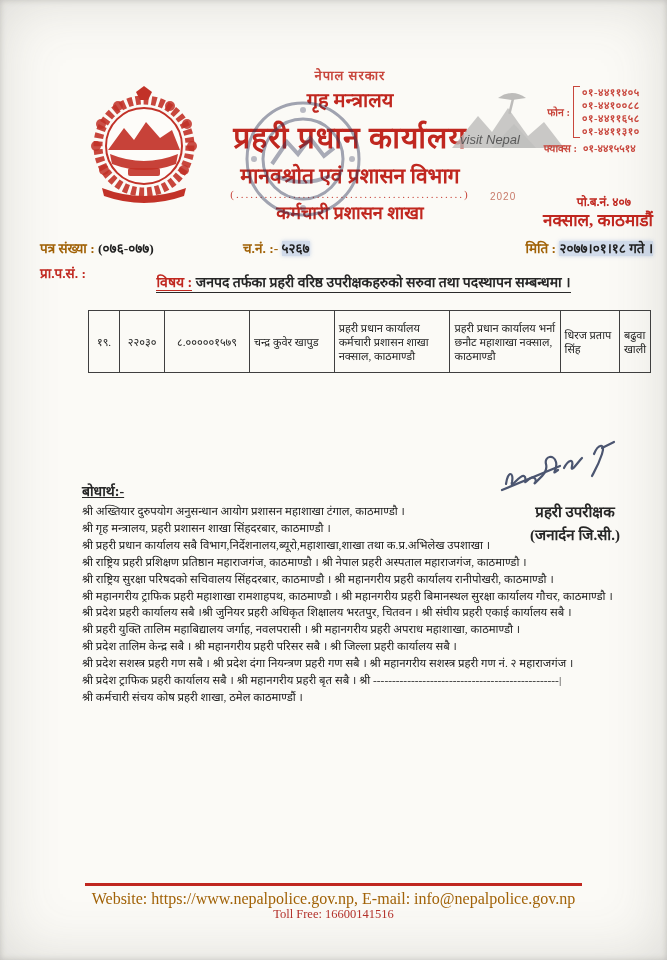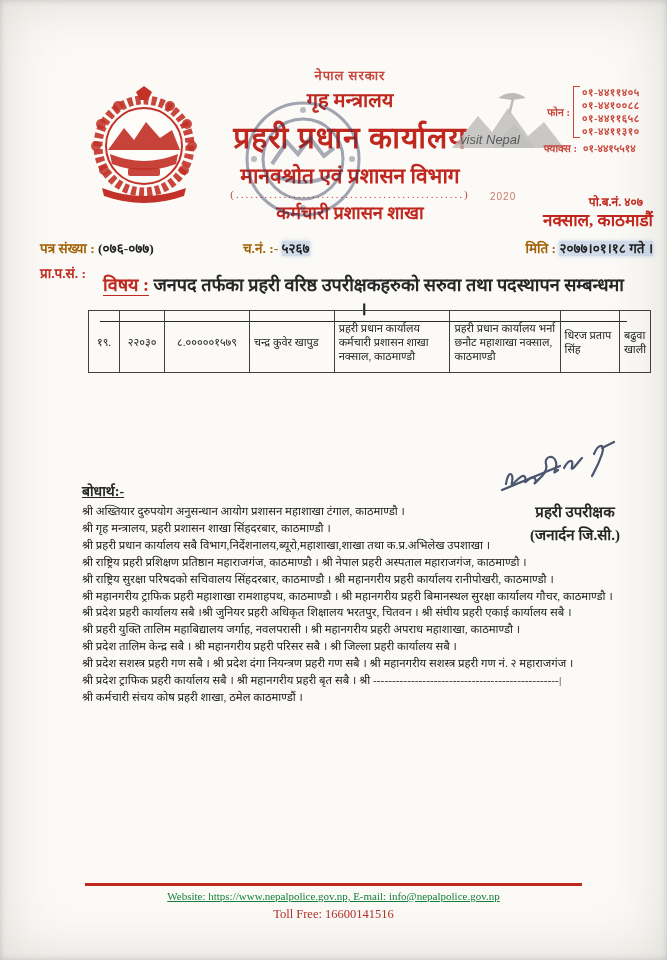--- a/index.html
+++ b/index.html
@@ -34,34 +34,34 @@
 
   .phone-block { right:8px; top:86px; width:128px; font-size:10.5px; color:#c8463c; font-weight:bold; }
   .phone-row { display:flex; align-items:center; }
   .phone-label { width:42px; text-align:right; padding-right:3px; }
   .bracket { width:7px; height:52px; border-left:1.5px solid #c8463c;
              border-top:1.5px solid #c8463c; border-bottom:1.5px solid #c8463c; margin-right:2px;}
   .phone-list div { line-height:13px; letter-spacing:0.5px;}
   .fax-row { margin-top:3px; display:flex; }
   .fax-row .lbl { width:52px; text-align:right; padding-right:6px;}
 
-  .pobox  { right:24px; top:193px; font-size:12px; font-weight:bold; color:#c0271f; }
+  .pobox  { right:36px; top:193px; font-size:12px; font-weight:bold; color:#c0271f; }
   .addr   { right:14px; top:208px; font-size:17px; font-weight:bold; color:#c0271f; }
 
   
   .refrow { top:239px; left:40px; right:14px; font-size:13.5px; font-weight:bold; }
   .ref-label { color:#a16207; }
   .ref-val { color:#1f1f1f; }
   .hl-blue { background:rgba(100,140,205,0.28); box-shadow:0 0 4px rgba(100,140,205,0.35); }
   .letterno { position:absolute; left:0; top:0; }
   .chno     { position:absolute; left:203px; top:0; }
   .miti     { position:absolute; right:0; top:0; }
   .prapasa  { position:absolute; left:0; top:25px; color:#c0271f; }
 
-  .subject { top:272px; left:100px; right:40px; text-align:center; font-size:18px; font-weight:bold; }
+  .subject { top:272px; left:100px; right:40px; text-align:center; font-size:14px; font-weight:bold; }
   .subject .inner { display:inline-block; border-bottom:1.5px solid #2a2a2a; padding-bottom:1px; }
   .subject .s-label { color:#c0271f; border-bottom:1.5px solid #c0271f; }
 
   
   table.roster { position:absolute; left:88px; top:310px; width:563px;
     border-collapse:collapse; table-layout:fixed; font-size:11px; color:#1d1d1d; }
   table.roster td { border:1.2px solid #3f3f3f; padding:2px 4px; height:62px; line-height:14px; }
   td.c { text-align:center; }
   td.l { text-align:left; }
 
@@ -69,21 +69,21 @@
   .bodh-title { left:82px; top:481px; font-size:14px; font-weight:bold; text-decoration:underline; }
   .bodh-list  { left:82px; top:503px; width:560px; font-size:11.4px; line-height:16.9px; color:#222; }
 
   
   .sig-squiggle { left:498px; top:432px; width:122px; height:70px; }
   .sig-post { left:500px; top:501px; width:150px; text-align:center; font-size:15px; font-weight:bold; }
   .sig-name { left:495px; top:524px; width:160px; text-align:center; font-size:15px; font-weight:bold; }
 
   
   .foot-rule { left:85px; right:85px; top:883px; height:2.5px; background:#c0271f; }
-  .foot-l1 { left:0; right:0; top:890px; text-align:center; font-size:11px; color:#15803d;text-decoration:underline; }
+  .foot-l1 { left:0; right:0; top:890px; text-align:center; font-size:16px; color:#a16207; }
   .foot-l2 { left:0; right:0; top:907px; text-align:center; font-size:12.5px; color:#b3312a; }
 </style>
 </head>
 <body>
 
 <div class="canvas">
 
   <svg class="abs emblem" viewBox="0 0 120 122">
     <g fill="none" stroke="#c23228" stroke-width="9" opacity="0.9">
       <circle cx="60" cy="62" r="46" stroke-dasharray="5,3"></circle>

